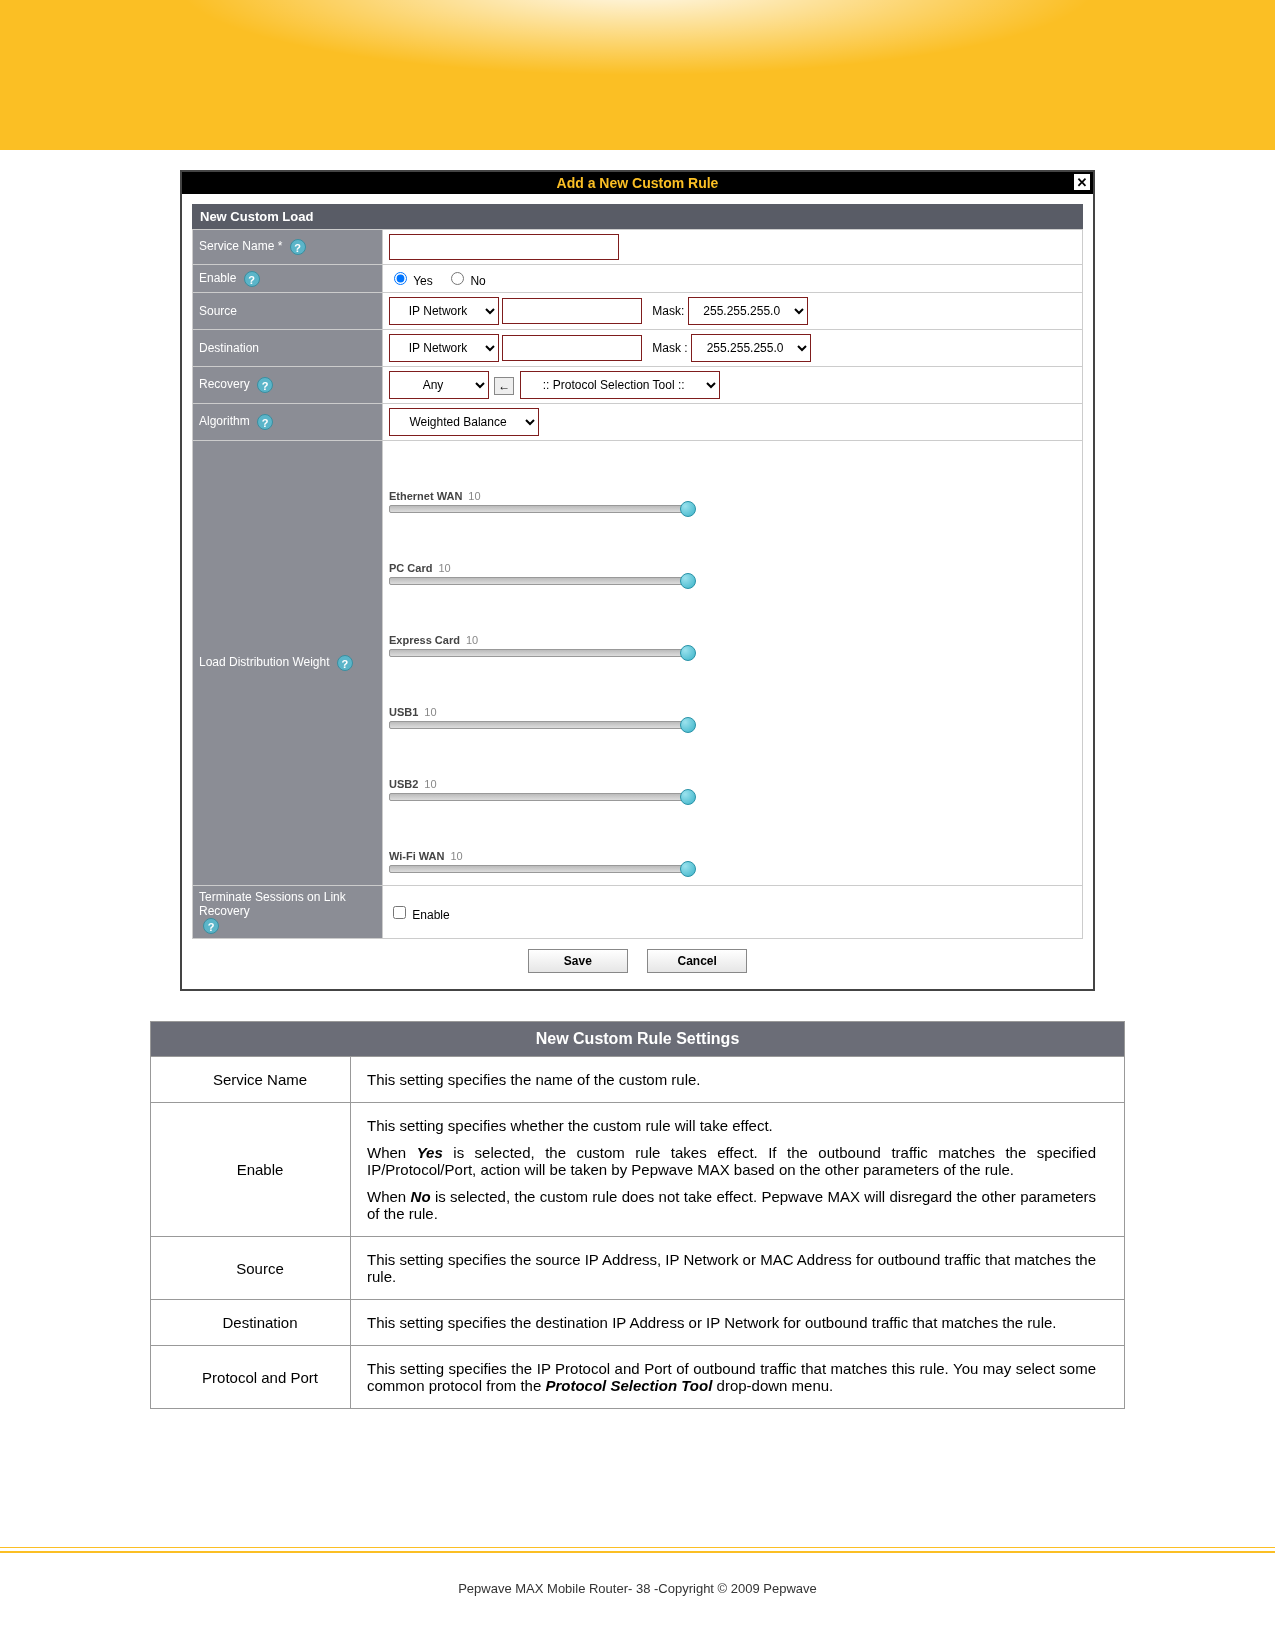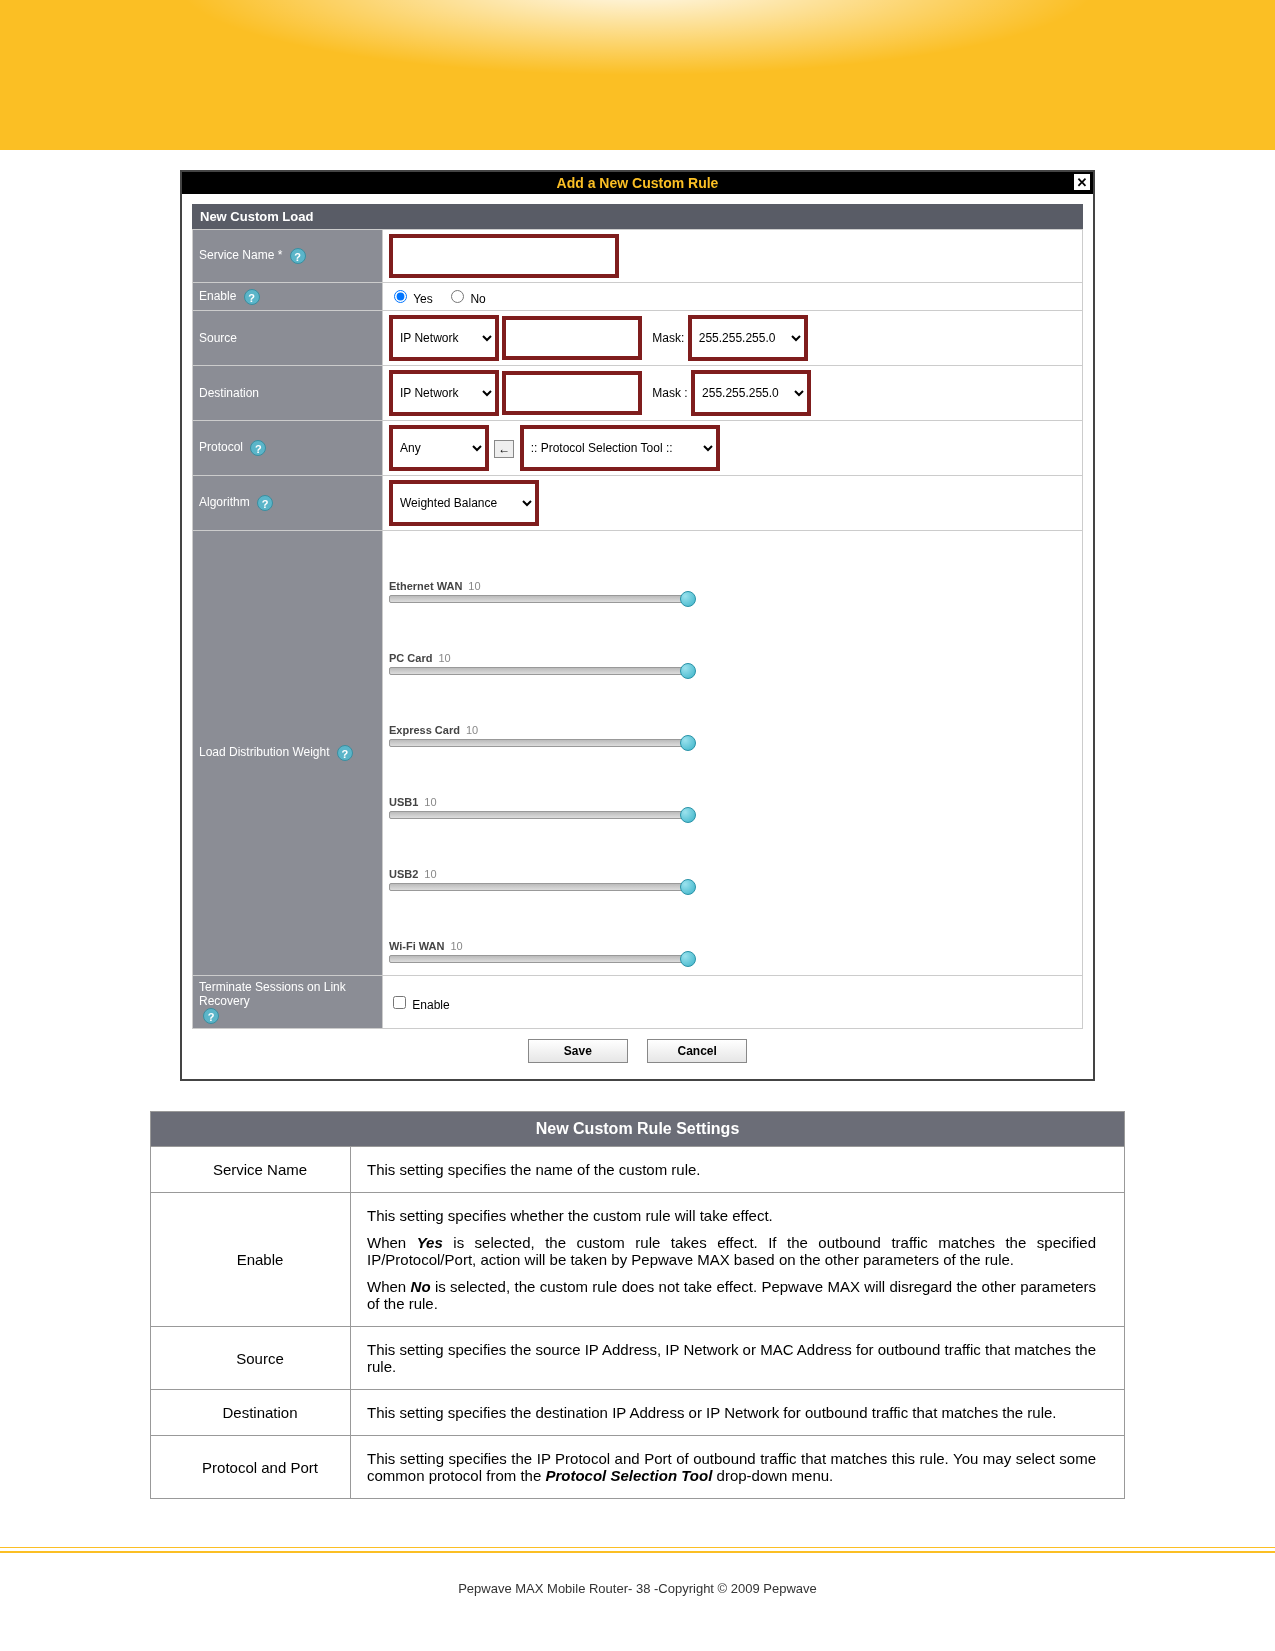--- a/index.html
+++ b/index.html
@@ -92,23 +92,24 @@
     line-height:16px;
     font-size:11px;
     font-weight:bold;
     margin-left:4px;
     vertical-align:middle;
     border:1px solid #3a8ea0;
   }
   .inpt {
     font-family: Arial, sans-serif;
     font-size: 12px;
-    padding: 11px 3px;
-    border: 4px solid #7f1d1d;
+    padding: 5px 3px;
+    border: 1px solid #7f1d1d;
     background: #fff;
+    text-align: center;
   }
   select.inpt { min-width: 100px; }
   .arrow-btn {
     display:inline-block;
     width:20px;height:18px;
     border:1px solid #888;
     background:#eee;
     text-align:center;
     line-height:16px;
     vertical-align:middle;
@@ -270,21 +271,21 @@
           <td>
             <select class="inpt" style="width:110px"><option>IP Network</option></select>
             <input class="inpt" style="width: 140px;" value="">
             &nbsp;&nbsp;<span>Mask :</span>
             <select class="inpt" style="width:120px"><option>255.255.255.0</option></select>
           </td>
         </tr>
 
         <tr>
           <td class="lbl">
-            <span class="txt">Protocol</span>
+            <span class="txt">Recovery</span>
             <span class="help">?</span>
           </td>
           <td>
             <select class="inpt" style="width:55px"><option>Any</option></select>
             <span class="arrow-btn">←</span>
             <select class="inpt" style="width:200px"><option>:: Protocol Selection Tool ::</option></select>
           </td>
         </tr>
 
         <tr>

